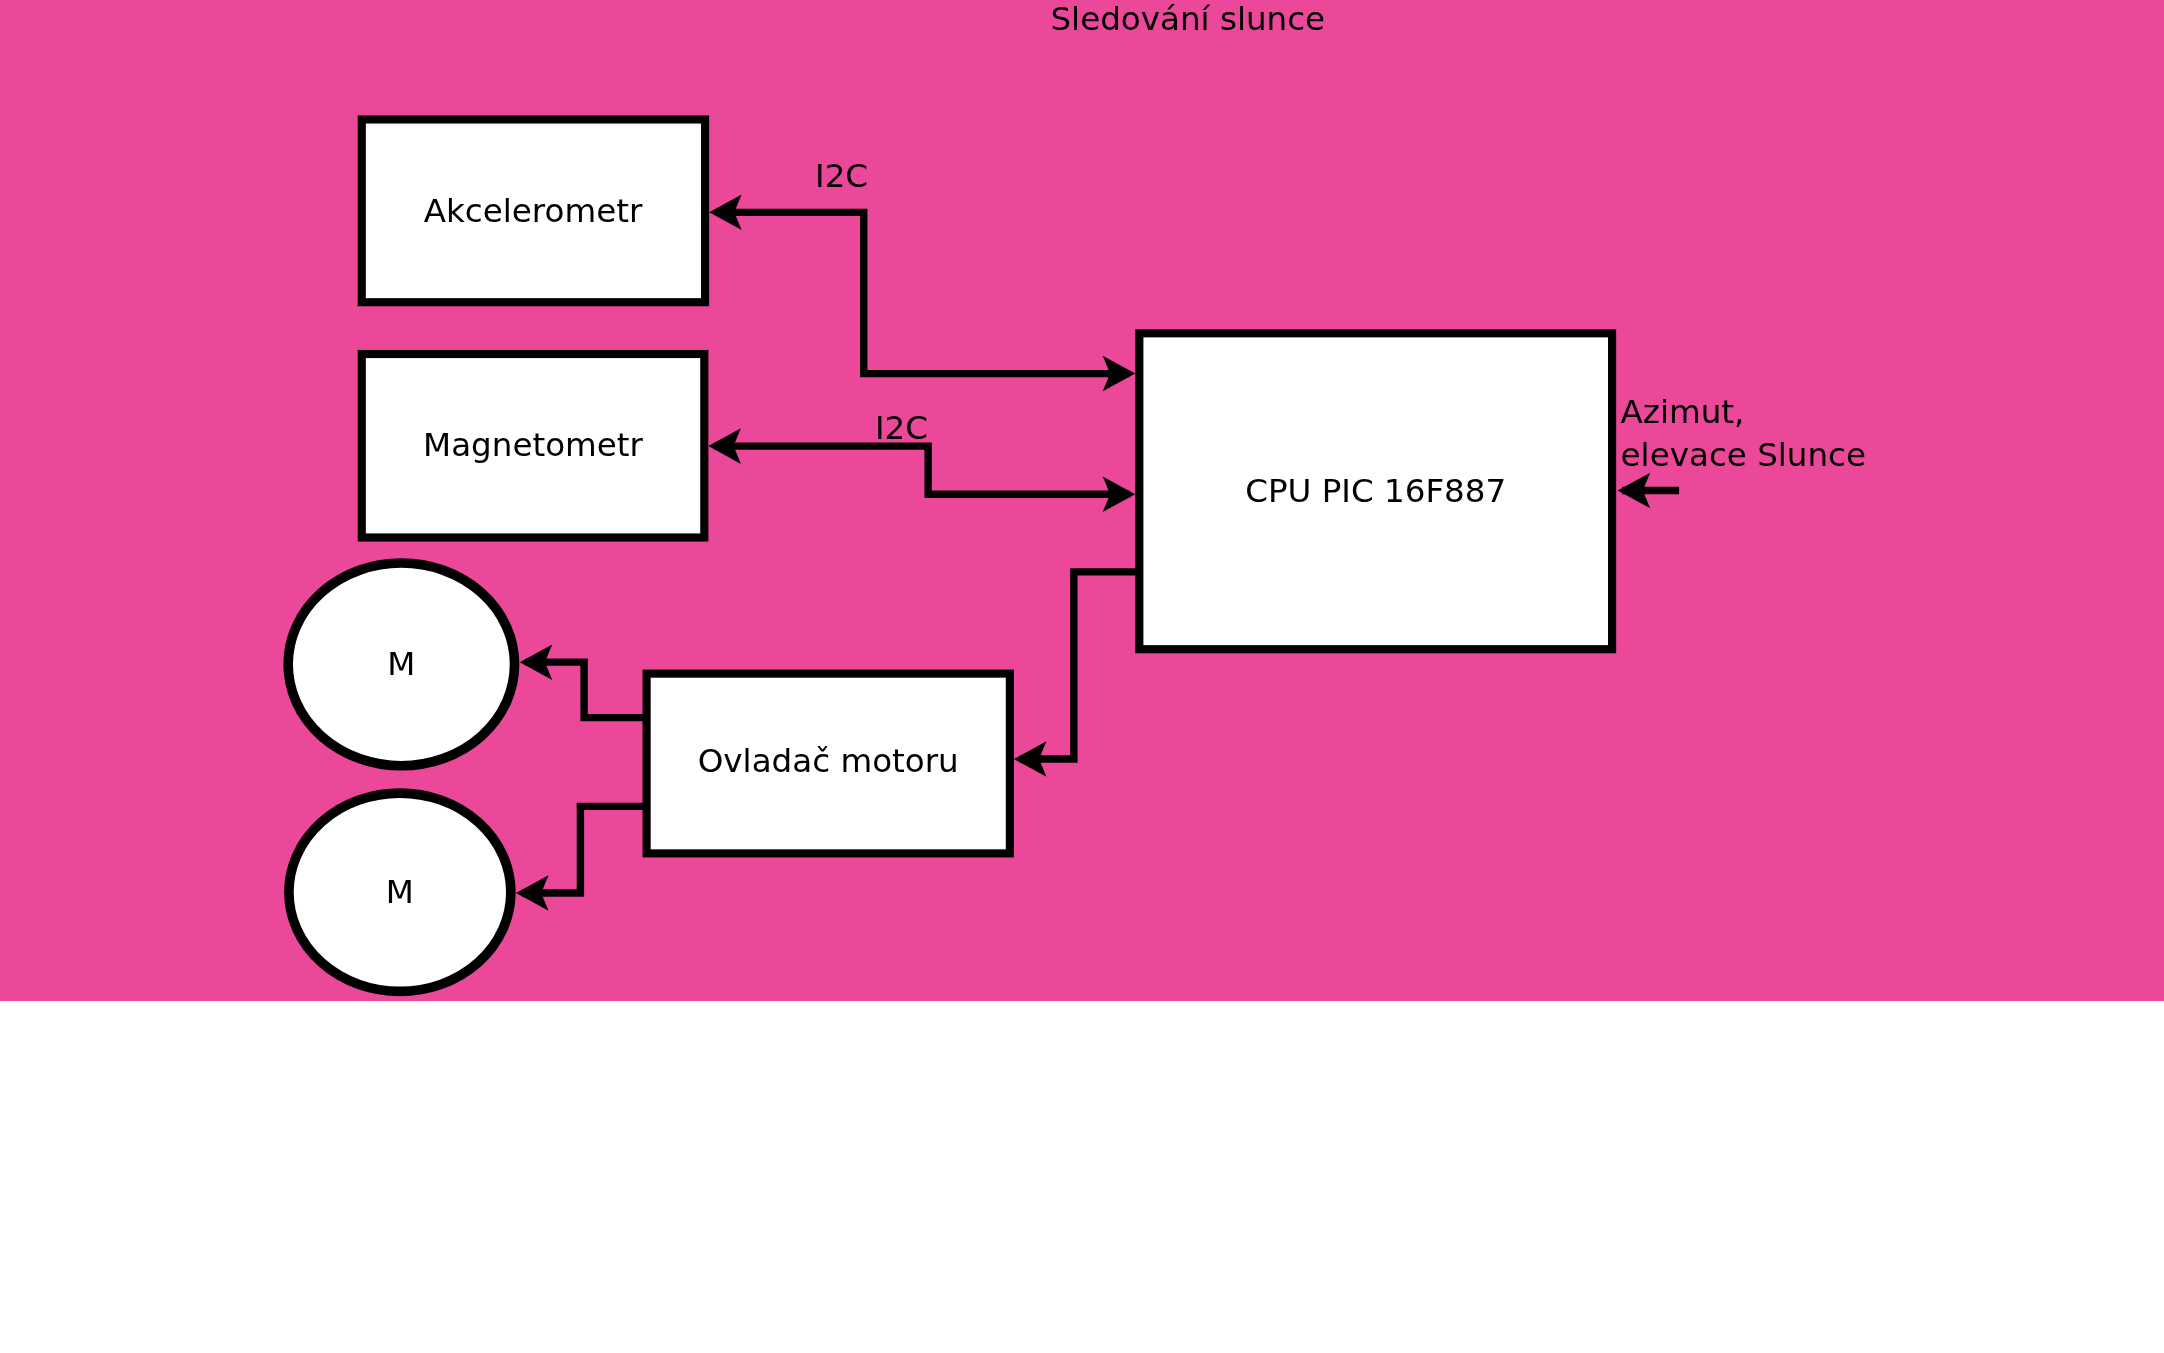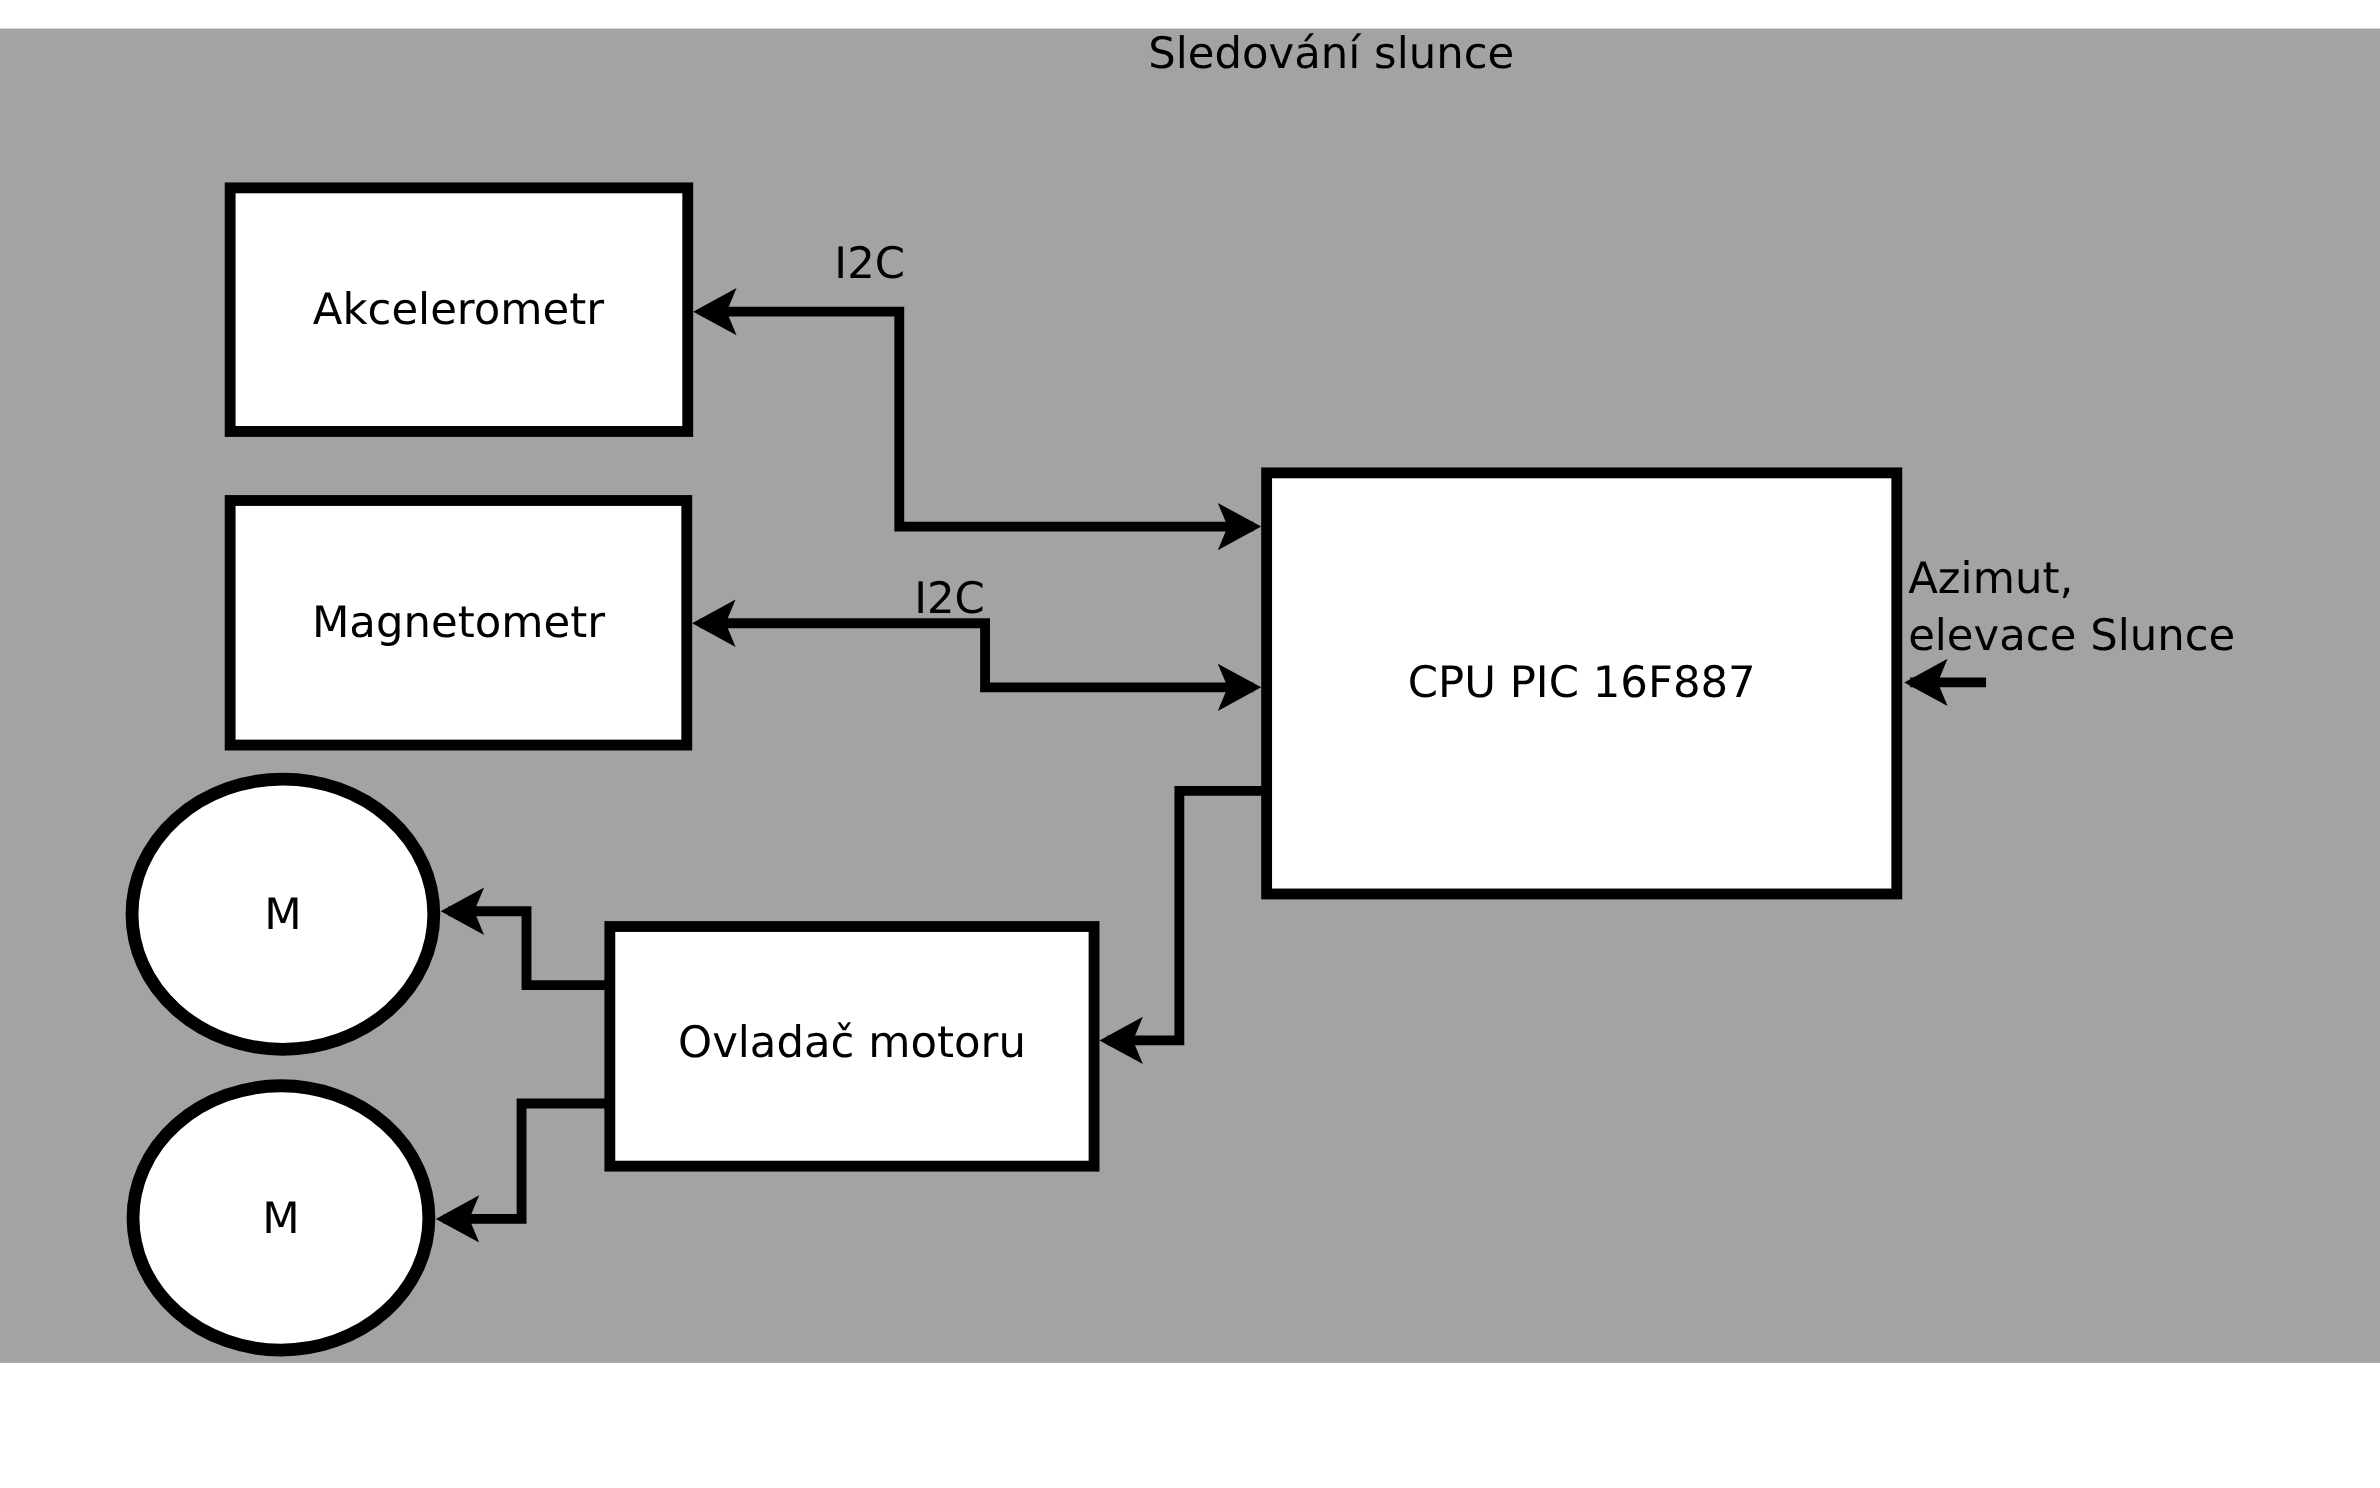--- a/index.html
+++ b/index.html
@@ -2,25 +2,24 @@
 <html><head>
 <meta charset="utf-8">
 <style>
   html, body {
     margin: 0;
     padding: 0;
     background: #ffffff;
   }
   .stage {
     width: 2164px;
-    height: 1213px;
-    background: #a3a3a3;
+    height: 1001px;
+    background: #ec4899;
     position: relative;
     overflow: hidden;
-    margin-top: 26px;
   }
   svg {
     display: block;
     width: 100%;
     height: 100%;
   }
   .node-rect {
     fill: #ffffff;
     stroke: #000000;
     stroke-width: 11;

